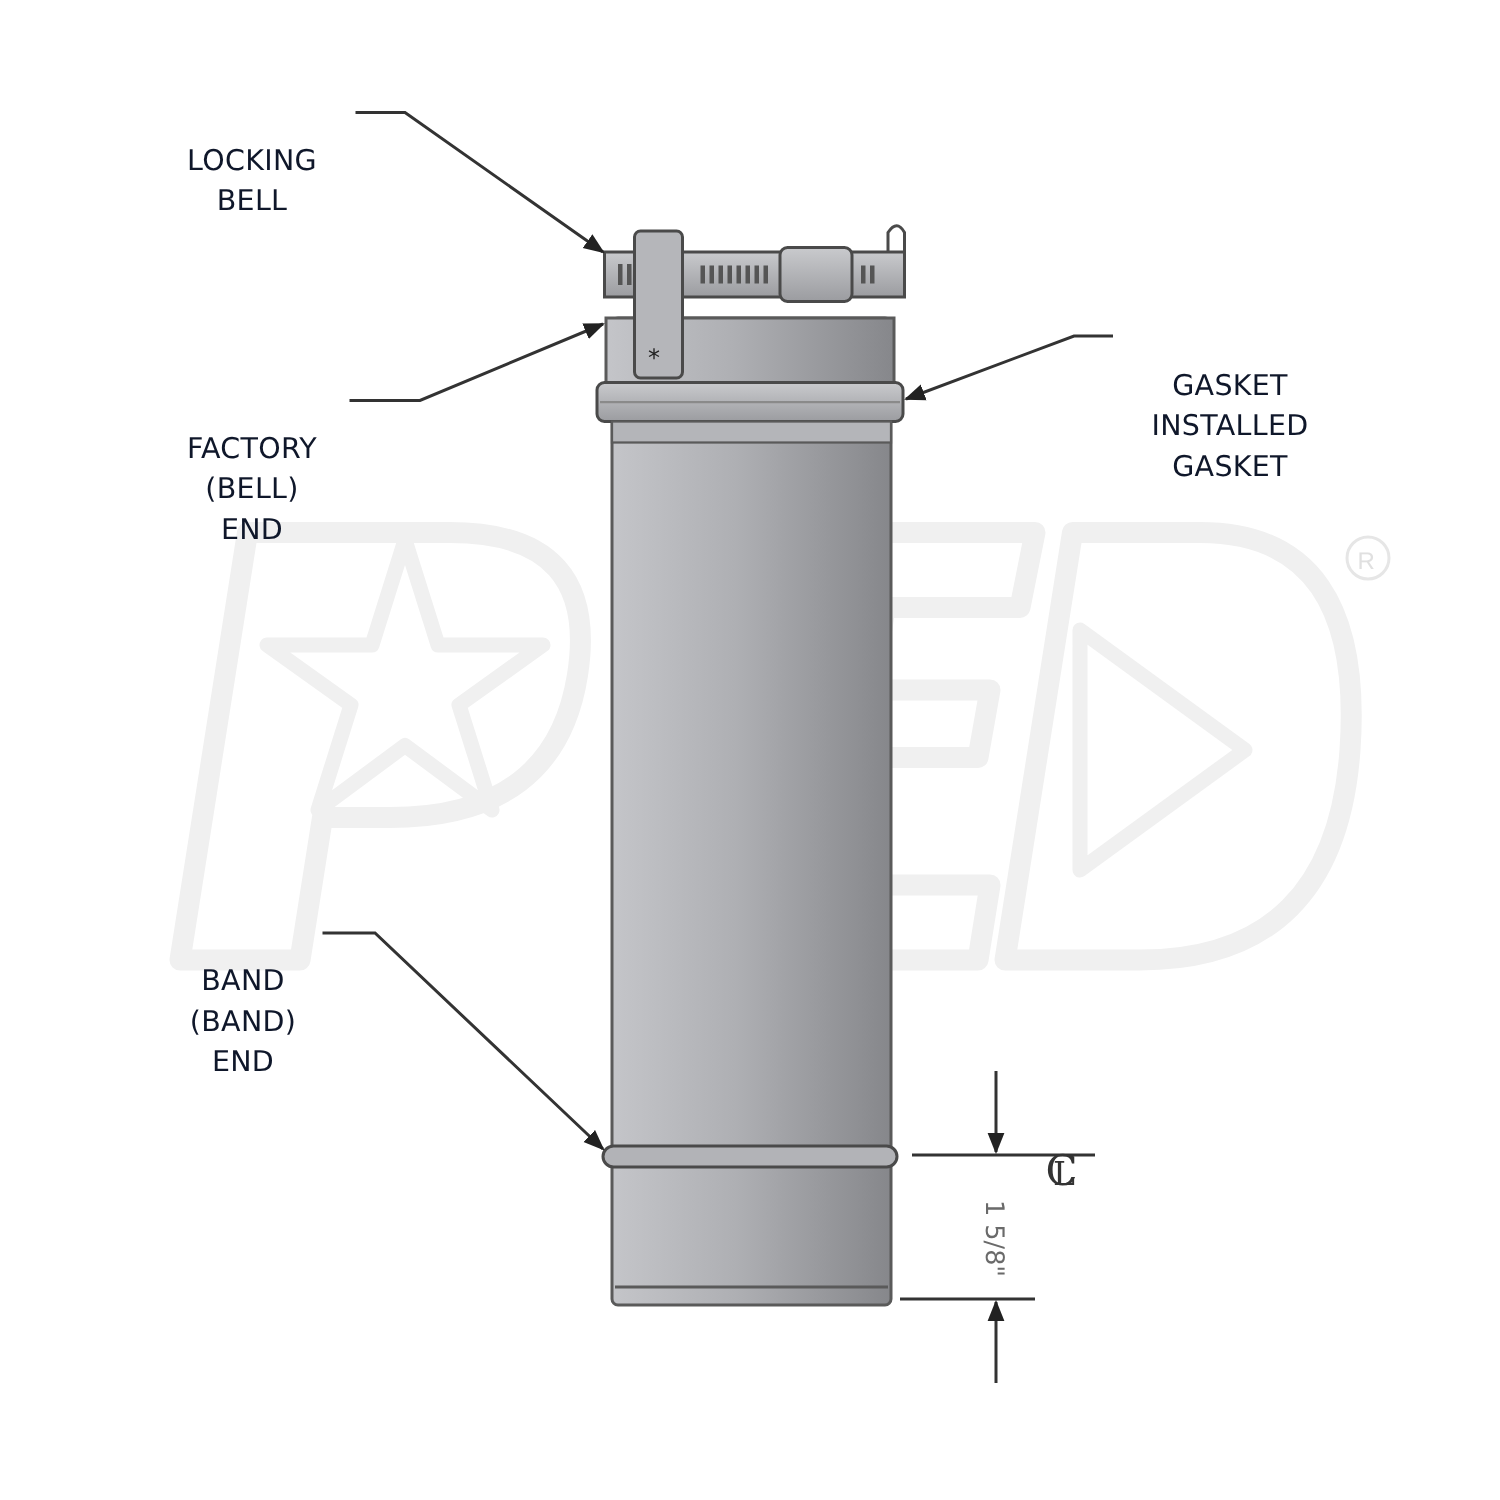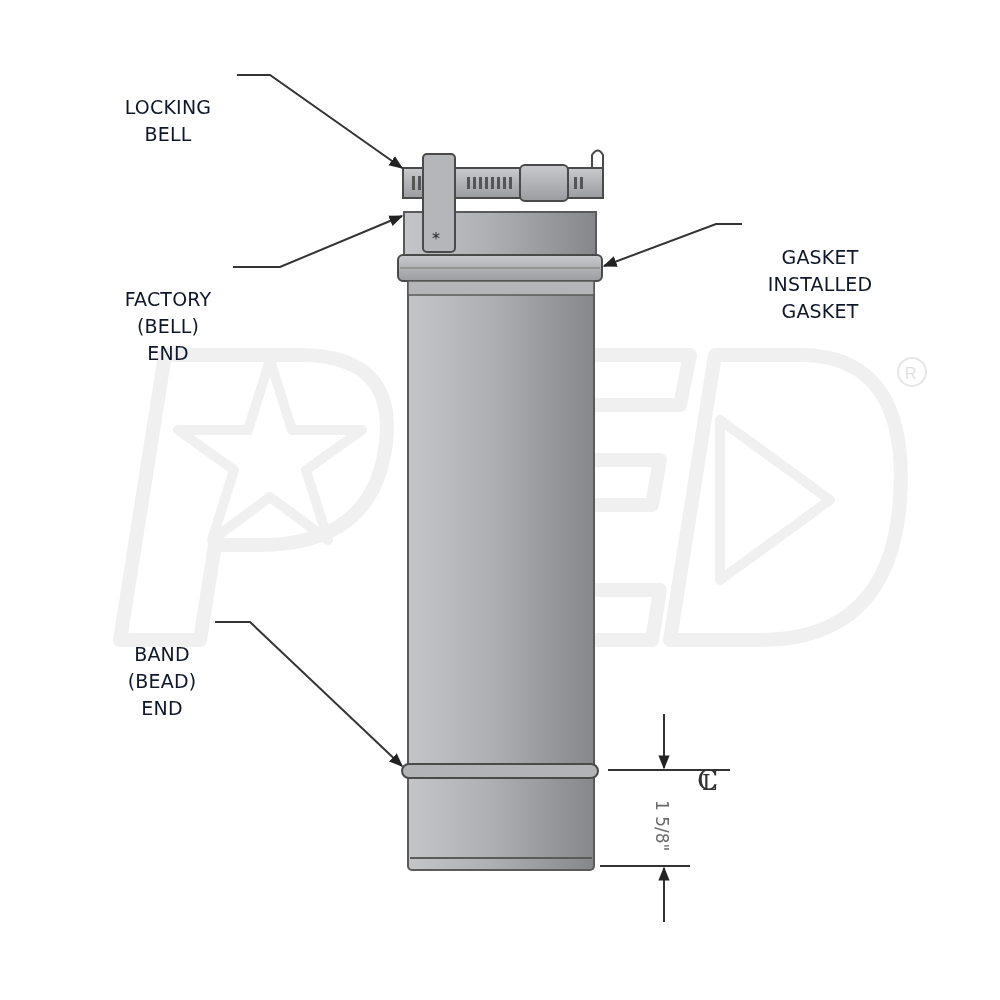--- a/index.html
+++ b/index.html
@@ -103,19 +103,19 @@
 </div>
 
 <div class="label" style="left:750px; top:212px; width:140px;">
   <span>GASKET</span>
   <span>INSTALLED</span>
   <span>GASKET</span>
 </div>
 
 <div class="label" style="left:112px; top:609px; width:100px;">
   <span>BAND</span>
-  <span>(BEAD)</span>
+  <span>(BAND)</span>
   <span>END</span>
 </div>
 
 <div class="dim-text" style="left:672px; top:800px;">
   <span>1 5/8"</span>
 </div>
 
 </body></html>

